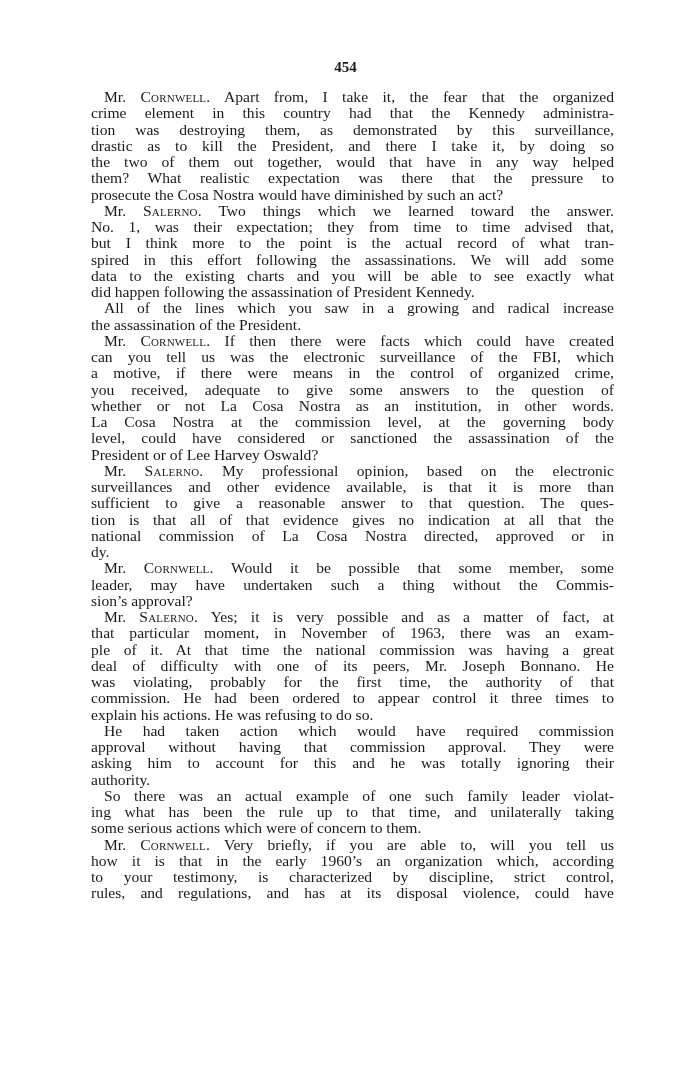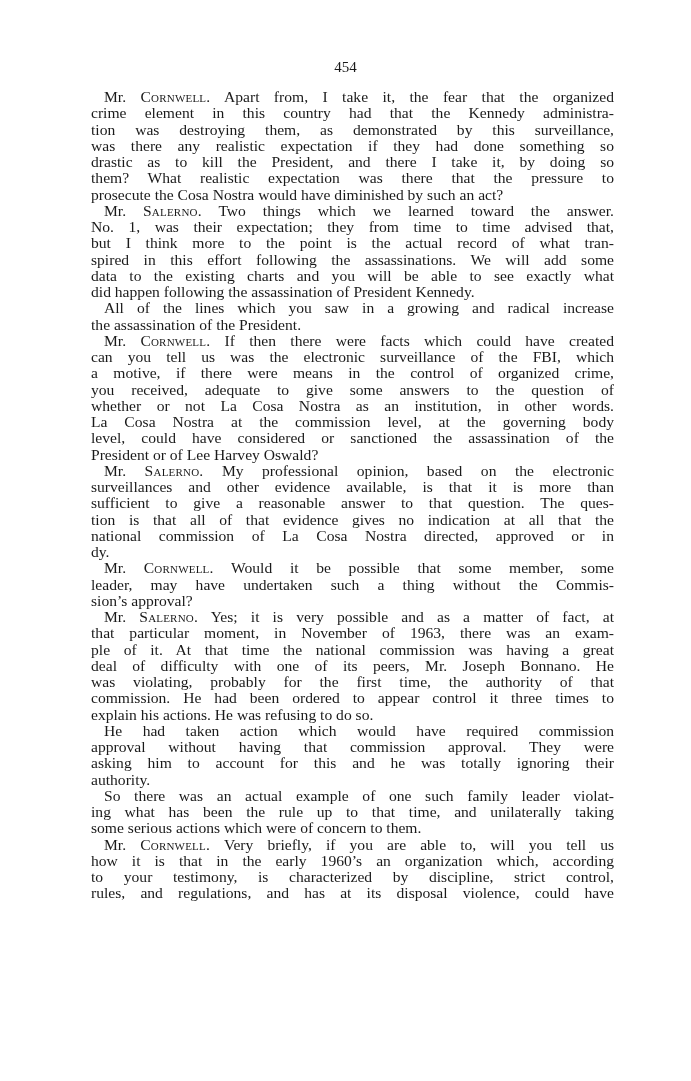--- a/index.html
+++ b/index.html
@@ -16,20 +16,21 @@
       color: #1a1a1a;
     }
     .page-number {
       position: absolute;
       top: 58px;
       left: 0;
       width: 691px;
       text-align: center;
       font-size: 15px;
       line-height: 18px;
+      font-weight: bold;
     }
     .text-block {
       position: absolute;
       top: 89px;
       left: 91px;
       width: 523px;
       font-size: 15.6px;
       line-height: 16.25px;
     }
     .line {
@@ -54,22 +55,22 @@
 </head>
 <body>
 
 <div class="page-number">454</div>
 
 <div class="text-block" id="text-block">
     <div>
       <span class="line indent"><span>Mr. </span><span class="sc">Cornwell.</span> <span>Apart from, I take it, the fear that the organized</span></span>
       <span class="line"><span>crime element in this country had that the Kennedy administra-</span></span>
       <span class="line"><span>tion was destroying them, as demonstrated by this surveillance,</span></span>
-      <span class="line"><span>was there any realistic expectation if they had done something so</span></span>
       <span class="line"><span>drastic as to kill the President, and there I take it, by doing so</span></span>
+      <span class="line"><span>the two of them out together, would that have in any way helped</span></span>
       <span class="line"><span>them? What realistic expectation was there that the pressure to</span></span>
       <span class="line last"><span>prosecute the Cosa Nostra would have diminished by such an act?</span></span>
     </div>
     <div>
       <span class="line indent"><span>Mr. </span><span class="sc">Salerno.</span> <span>Two things which we learned toward the answer.</span></span>
       <span class="line"><span>No. 1, was their expectation; they from time to time advised that,</span></span>
       <span class="line"><span>but I think more to the point is the actual record of what tran-</span></span>
       <span class="line"><span>spired in this effort following the assassinations. We will add some</span></span>
       <span class="line"><span>data to the existing charts and you will be able to see exactly what</span></span>
       <span class="line last"><span>did happen following the assassination of President Kennedy.</span></span>

